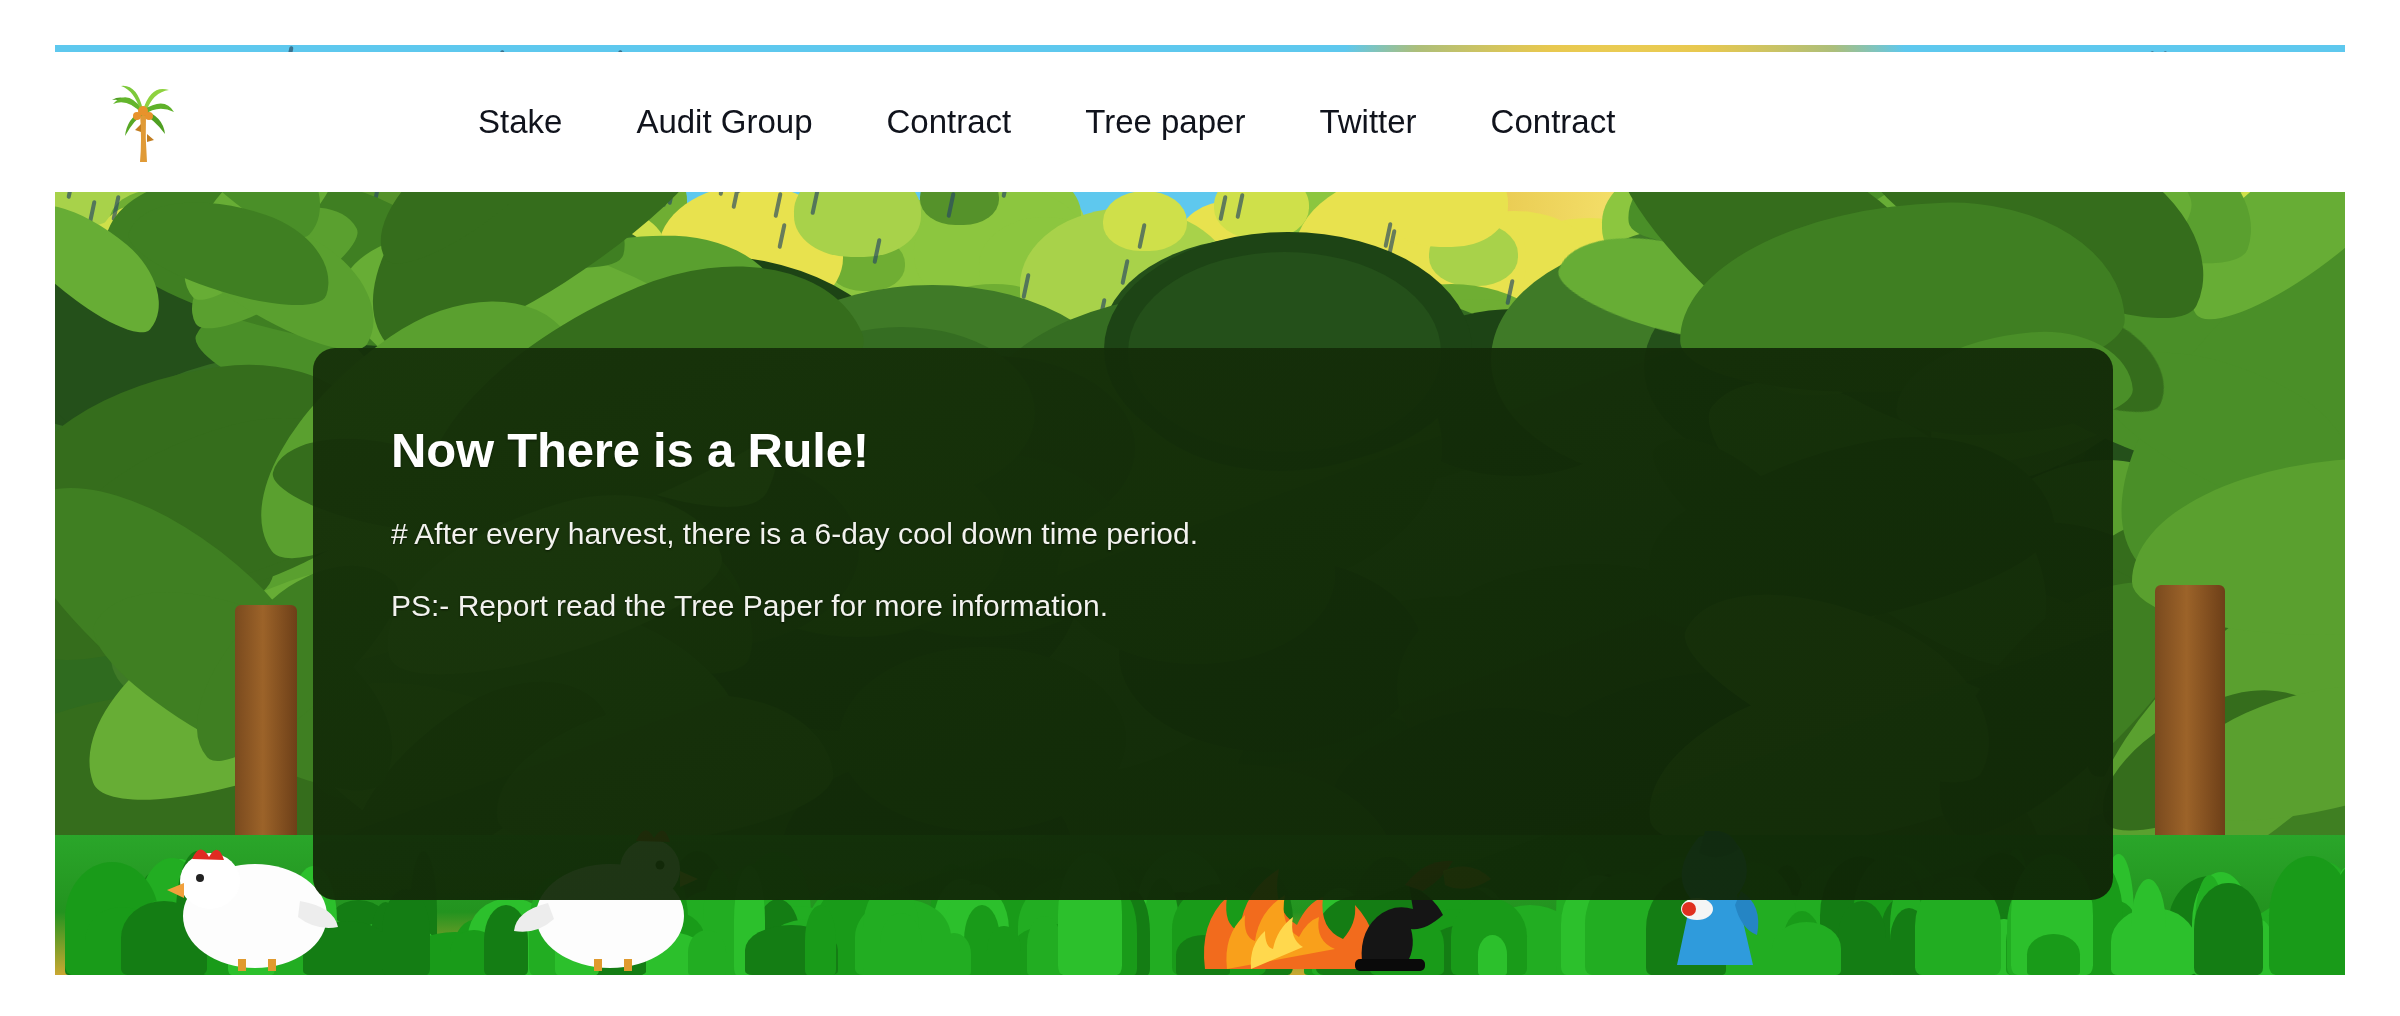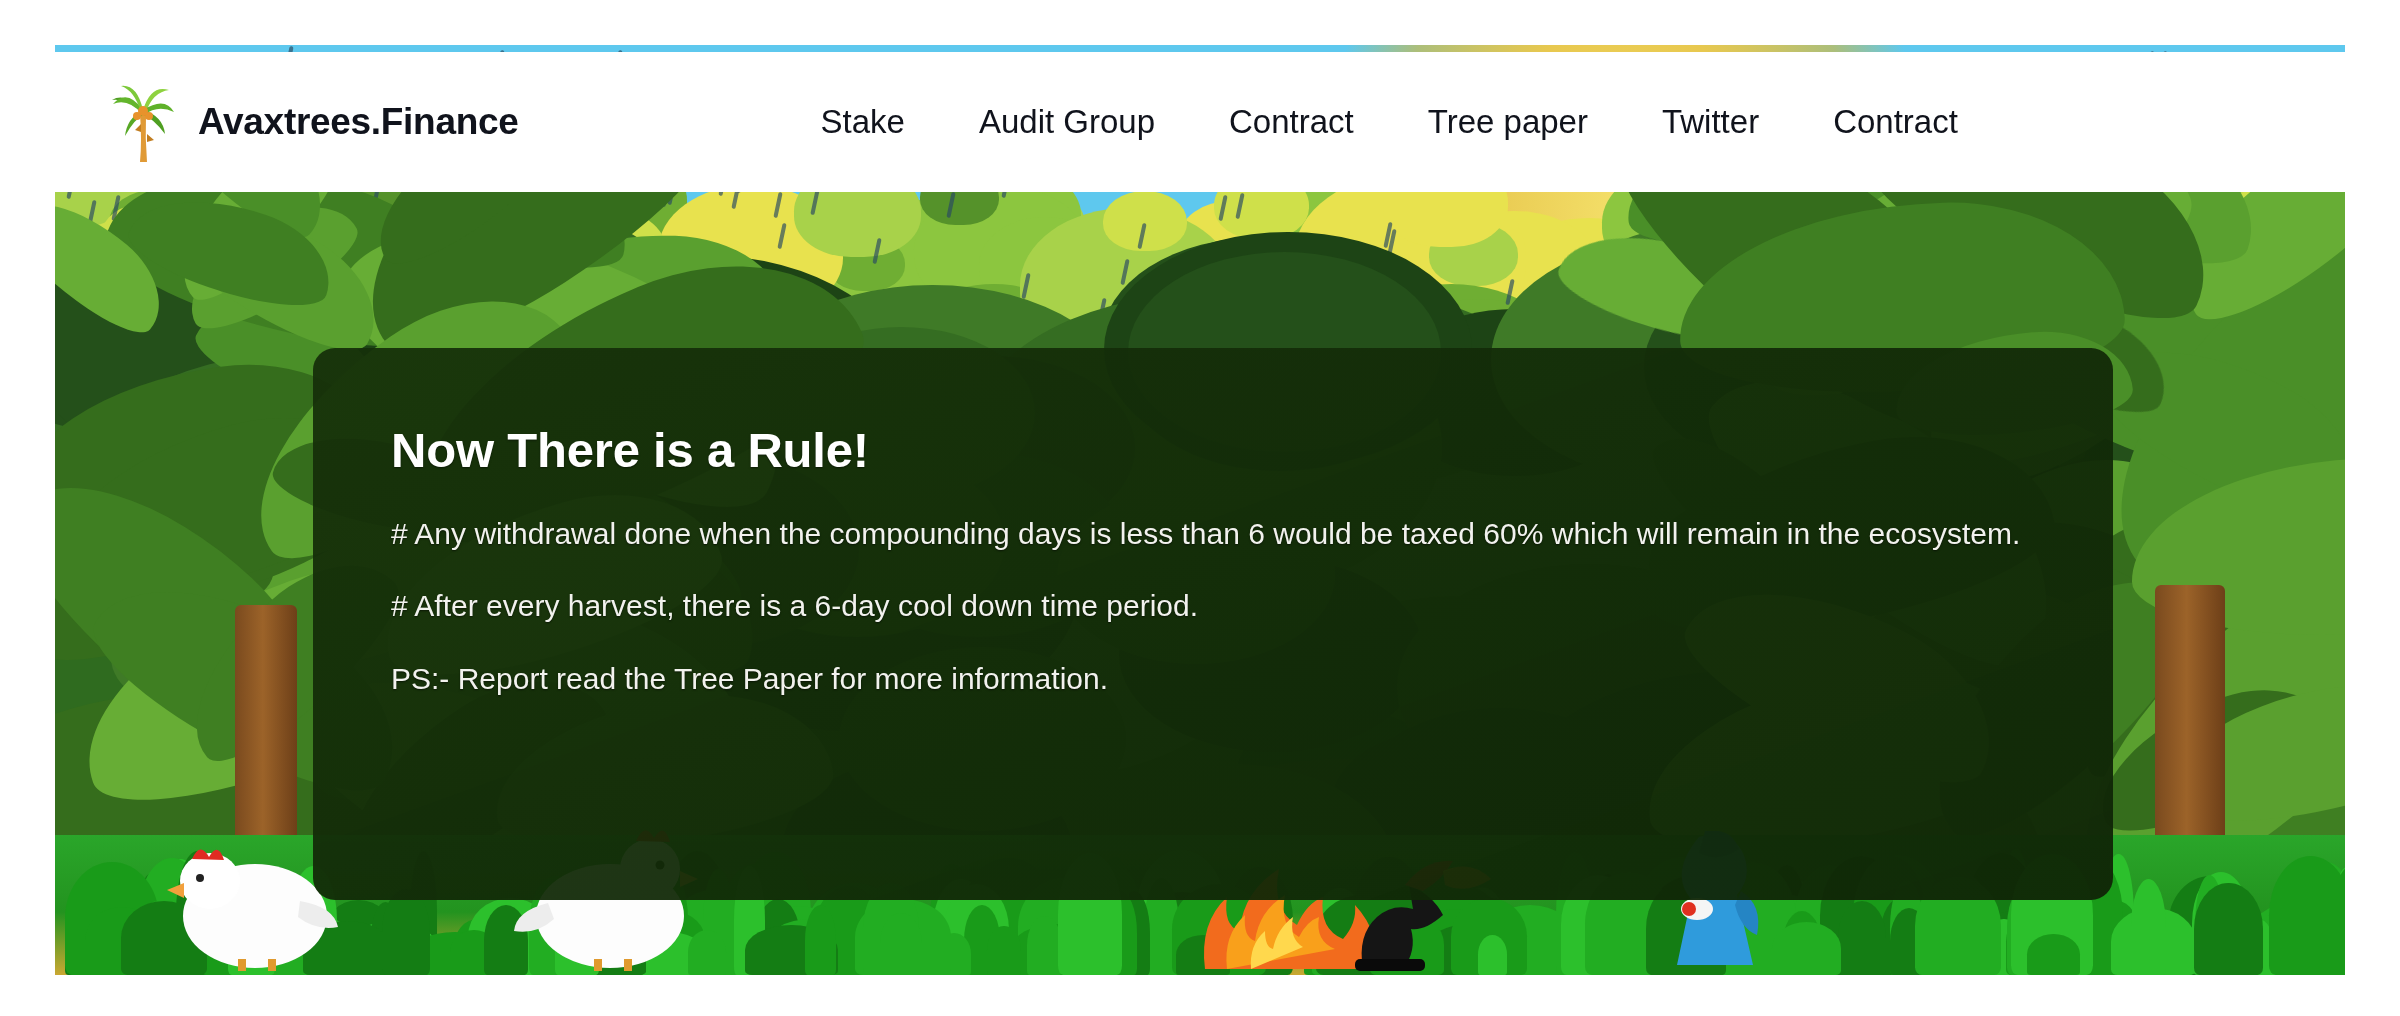--- a/index.html
+++ b/index.html
@@ -1110,35 +1110,33 @@
           <path d="M33 30 q-6 -26 -22 -24 q13 4 20 26 z" fill="#7cc93a"></path>
           <path d="M33 30 q8 -26 26 -20 q-16 2 -23 22 z" fill="#8ed23f"></path>
           <path d="M33 30 q22 -14 31 2 q-16 -8 -30 3 z" fill="#5fb12a"></path>
           <path d="M33 30 q20 6 22 24 q-12 -16 -23 -20 z" fill="#4f9f22"></path>
           <path d="M33 30 q-16 8 -18 26 q10 -18 20 -22 z" fill="#58a826"></path>
           <circle cx="33" cy="31" r="5" fill="#e8922c"></circle>
           <circle cx="27" cy="36" r="4" fill="#e8922c"></circle>
           <circle cx="39" cy="36" r="4" fill="#e8922c"></circle>
         </svg>
       </span>
-      <span class="brand-name">Avaxtrees.Finance</span>
     </div>
 
     <nav class="nav" id="navRoot">
         <a class="nav-item">Stake</a>
         <a class="nav-item">Audit Group</a>
         <a class="nav-item">Contract</a>
         <a class="nav-item">Tree paper</a>
         <a class="nav-item">Twitter</a>
         <a class="nav-item">Contract</a>
       </nav>
   </div>
 
   <div class="rule-card">
     <div class="rule-title">Now There is a Rule!</div>
     <div id="ruleParas">
-        <p class="rule-para"># Any withdrawal done when the compounding days is less than 6 would be taxed 60% which will remain in the ecosystem.</p>
         <p class="rule-para"># After every harvest, there is a 6-day cool down time period.</p>
         <p class="rule-para">PS:- Report read the Tree Paper for more information.</p>
       </div>
   </div>
 
 </div>
 
 </body></html>

